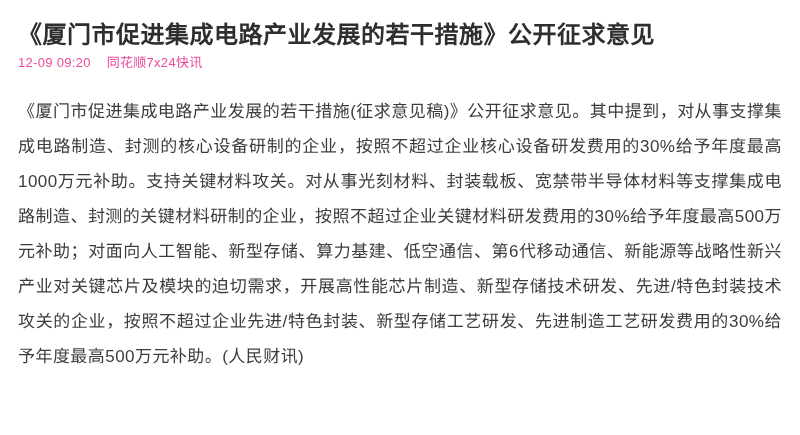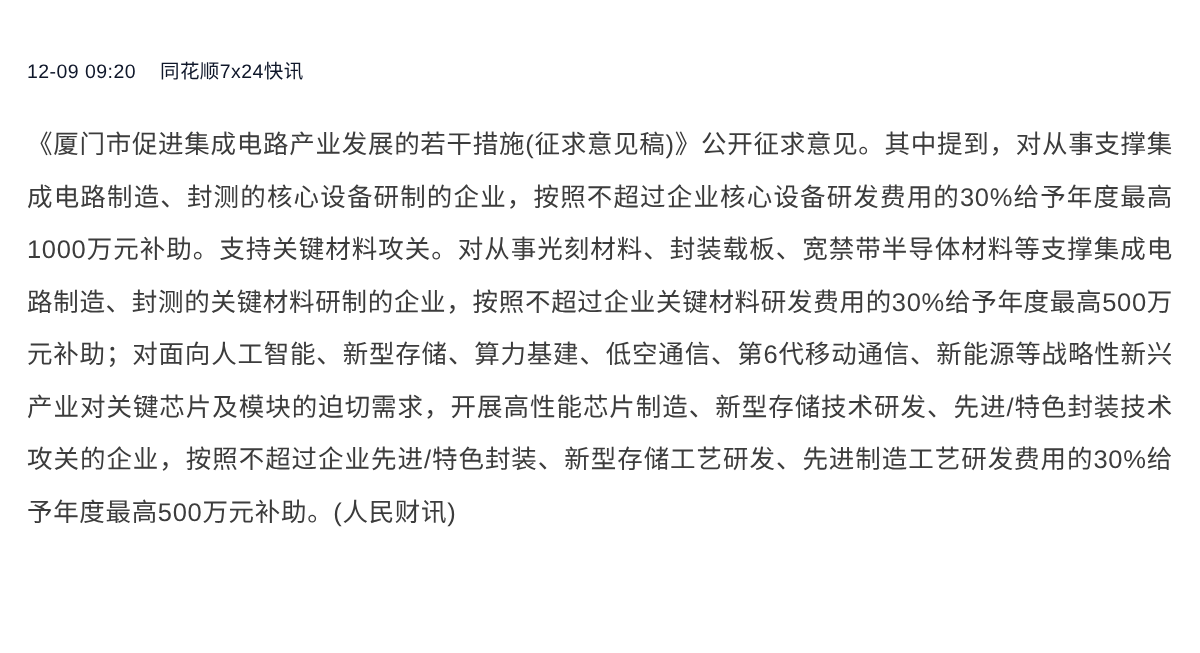--- a/index.html
+++ b/index.html
@@ -17,41 +17,41 @@
   }
   .article-title {
     font-size: 24px;
     font-weight: 600;
     color: #2e2e2e;
     line-height: 34px;
     letter-spacing: 0.5px;
     white-space: nowrap;
   }
   .article-meta {
-    margin-top: 19px;
     font-size: 13px;
-    color: #0f172a;
+    color: #ec4899;
     letter-spacing: 0.3px;
   }
   .article-meta .meta-source {
     margin-left: 12px;
   }
   .article-body {
     margin-top: 23px;
     font-size: 17px;
     line-height: 35px;
     color: #3c3c3c;
     letter-spacing: 0.45px;
     text-align: justify;
   }
 </style>
 </head>
 <body>
 
 <div class="article">
+  <h1 class="article-title">《厦门市促进集成电路产业发展的若干措施》公开征求意见</h1>
 
   <div class="article-meta">
     <span class="meta-time">12-09 09:20</span>
     <span class="meta-source">同花顺7x24快讯</span>
   </div>
 
   <p class="article-body">《厦门市促进集成电路产业发展的若干措施(征求意见稿)》公开征求意见。其中提到，对从事支撑集成电路制造、封测的核心设备研制的企业，按照不超过企业核心设备研发费用的30%给予年度最高1000万元补助。支持关键材料攻关。对从事光刻材料、封装载板、宽禁带半导体材料等支撑集成电路制造、封测的关键材料研制的企业，按照不超过企业关键材料研发费用的30%给予年度最高500万元补助；对面向人工智能、新型存储、算力基建、低空通信、第6代移动通信、新能源等战略性新兴产业对关键芯片及模块的迫切需求，开展高性能芯片制造、新型存储技术研发、先进/特色封装技术攻关的企业，按照不超过企业先进/特色封装、新型存储工艺研发、先进制造工艺研发费用的30%给予年度最高500万元补助。(人民财讯)</p>
 </div>
 
 </body></html>

